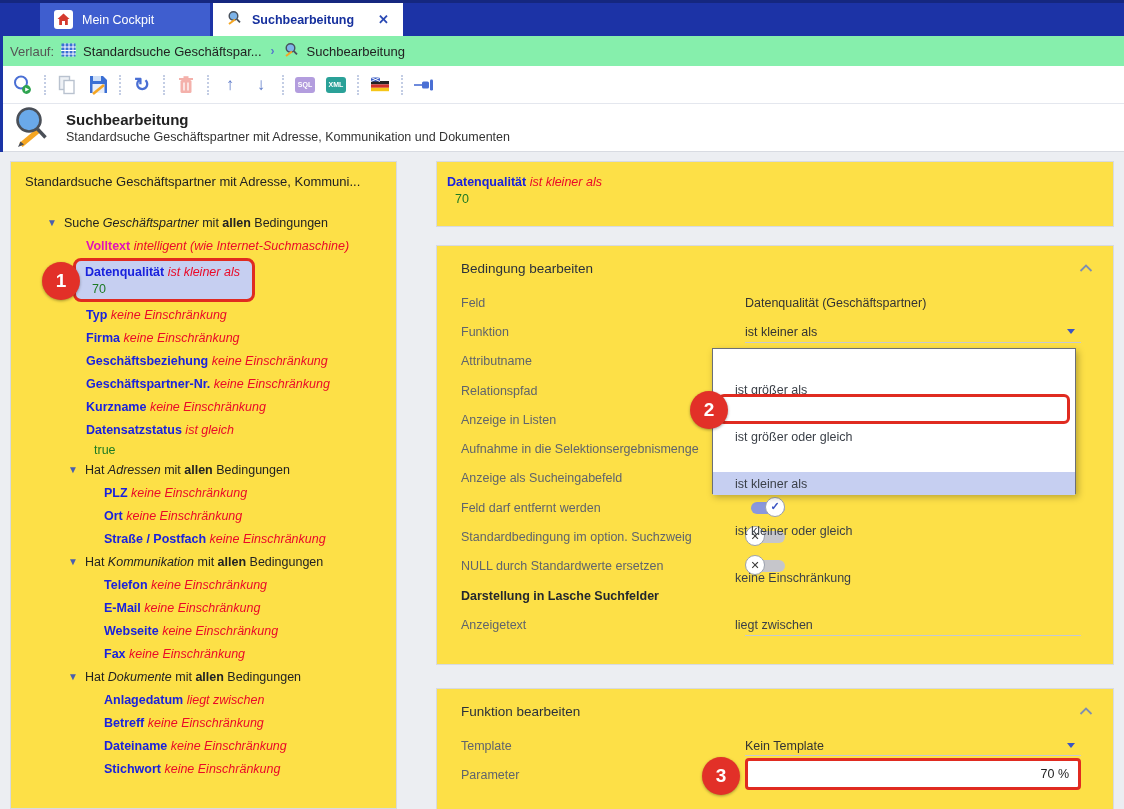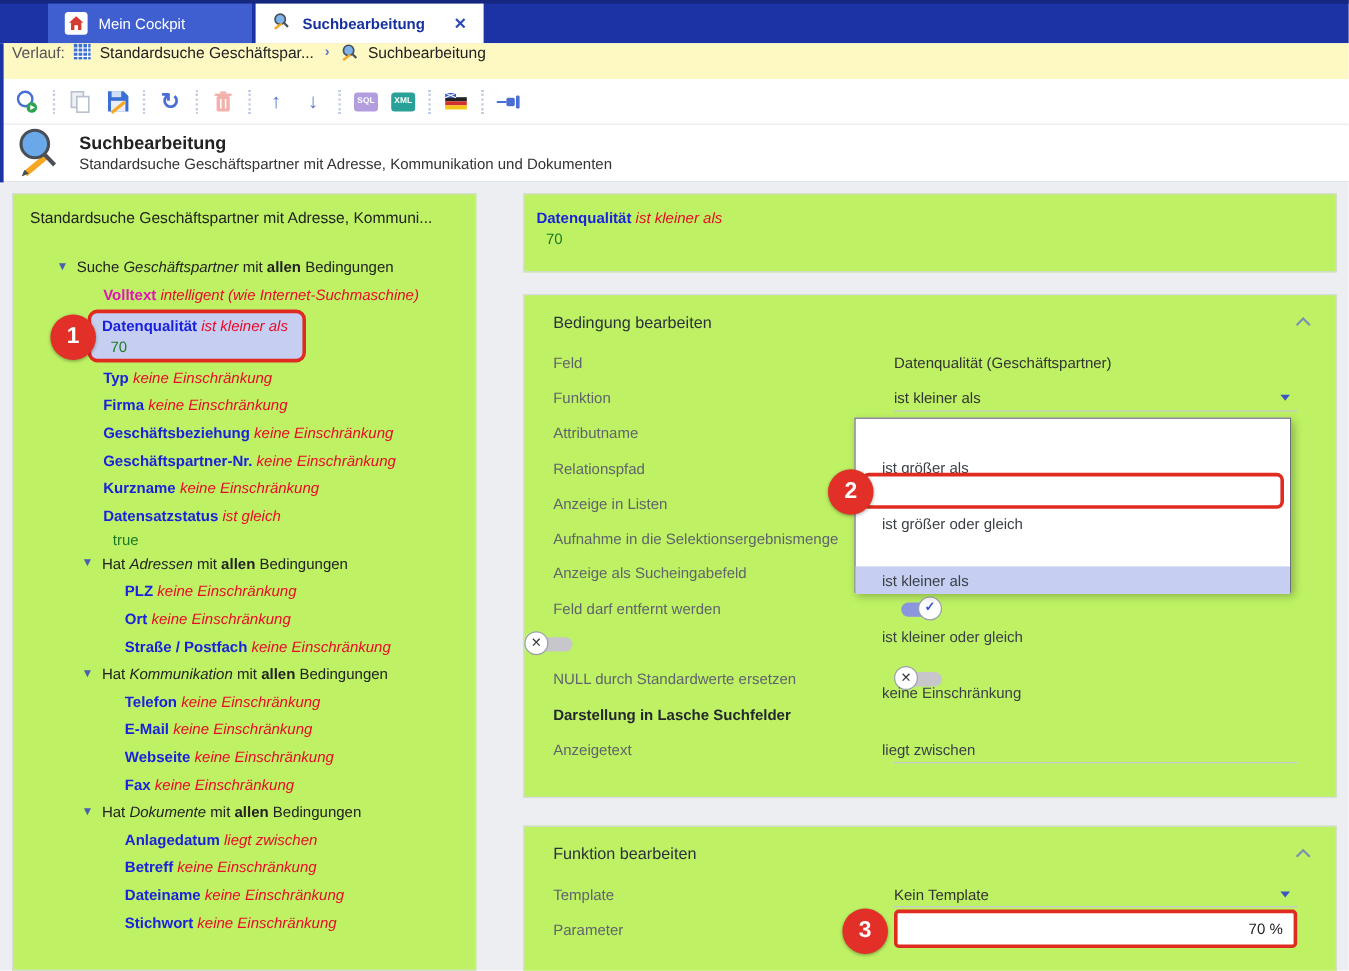--- a/index.html
+++ b/index.html
@@ -8,21 +8,21 @@
 
   
   .tabbar{position:absolute;left:0;top:0;width:100%;height:36px;background:#1c33a6;border-top:3px solid #15277f;box-sizing:border-box;}
   .tab{position:absolute;top:0;height:33px;display:flex;align-items:center;gap:9px;padding:0 14px;box-sizing:border-box;cursor:default;margin-left:40px;}
   .tab-home{left:0;width:170px;background:#3f5ecf;color:#fff;}
   .tab-active{left:173px;width:190px;background:#fff;color:#16309e;font-weight:bold;}
   .tab-close{margin-left:auto;color:#2a49b4;font-weight:bold;font-size:13px;}
   .home-ic{width:19px;height:19px;background:#fff;border-radius:3px;display:flex;align-items:center;justify-content:center;}
 
   
-  .crumbs{position:absolute;left:0;top:36px;width:100%;height:30px;background:#fef9c3;display:flex;padding-left:10px;box-sizing:border-box;gap:7px;font-size:13px;}
+  .crumbs{position:absolute;left:0;top:36px;width:100%;height:30px;background:#86efac;display:flex;align-items:center;padding-left:10px;box-sizing:border-box;gap:7px;font-size:13px;}
   .crumbs .pfx{color:#555;}
   .crumbs .ci{color:#222;}
   .crumbs .csep{color:#5577cc;font-weight:bold;font-size:12px;margin:0 2px;}
   .left-edge{position:absolute;left:0;top:36px;width:3px;height:116px;background:#1a34a6;z-index:3;}
 
   
   .toolbar{position:absolute;left:0;top:66px;width:100%;height:38px;background:#fff;border-bottom:1px solid #e4e7ee;display:flex;align-items:center;padding-left:10px;box-sizing:border-box;}
   .tbi{display:flex;align-items:center;justify-content:center;width:26px;height:26px;margin-right:5px;}
   .sep{width:0;height:20px;border-left:2px dotted #c3cde4;margin:0 8px 0 3px;}
   .uarrow{font-size:17px;color:#5b78c8;font-weight:bold;}
@@ -31,21 +31,21 @@
   .xml-ic{background:#2aa198;}
   .refresh-g{font-size:19px;color:#4a6fd4;font-weight:bold;}
 
   
   .pagehead{position:absolute;left:0;top:104px;width:100%;height:48px;background:#fff;border-bottom:1px solid #d8dbe2;display:flex;align-items:center;padding-left:12px;box-sizing:border-box;gap:12px;}
   .ph-title{font-weight:bold;font-size:15px;color:#222;line-height:19px;}
   .ph-sub{font-size:12.5px;color:#333;line-height:17px;}
 
   
   .content{position:absolute;left:0;top:152px;width:100%;height:657px;background:#eceef2;}
-  .card{position:absolute;background:#bef264;border:1px solid #d7dae1;box-sizing:border-box;}
+  .card{position:absolute;background:#fde047;border:1px solid #d7dae1;box-sizing:border-box;}
 
   
   .tree-panel{left:10px;top:9px;width:387px;height:648px;overflow:hidden;}
   .tree-header{padding:12px 14px 0 14px;font-size:13px;color:#222;white-space:nowrap;}
   .tree-items{margin-top:22px;}
   .trow{height:23px;display:flex;align-items:center;white-space:pre;}
   .tval{height:17px;display:flex;align-items:center;white-space:pre;}
   .lv-root{padding-left:36px;} .lv-f1{padding-left:75px;}
   .lv-group{padding-left:57px;} .lv-f2{padding-left:93px;} .vl-f1{padding-left:83px;}
   .arr{color:#4a5fae;font-size:10px;margin-right:7px;}
@@ -324,20 +324,21 @@
           <div class="frow">
             <span class="lbl">Feld darf entfernt werden</span>
             <div class="ctrl">
               <div class="tog on">
                 <span class="track"></span>
                 <span class="knob">✓</span>
               </div>
             </div>
           </div>
           <div class="frow">
+            <span class="lbl">Standardbedingung im option. Suchzweig</span>
             <div class="ctrl">
               <div class="tog off">
                 <span class="track"></span>
                 <span class="knob">✕</span>
               </div>
             </div>
           </div>
           <div class="frow">
             <span class="lbl">NULL durch Standardwerte ersetzen</span>
             <div class="ctrl">

